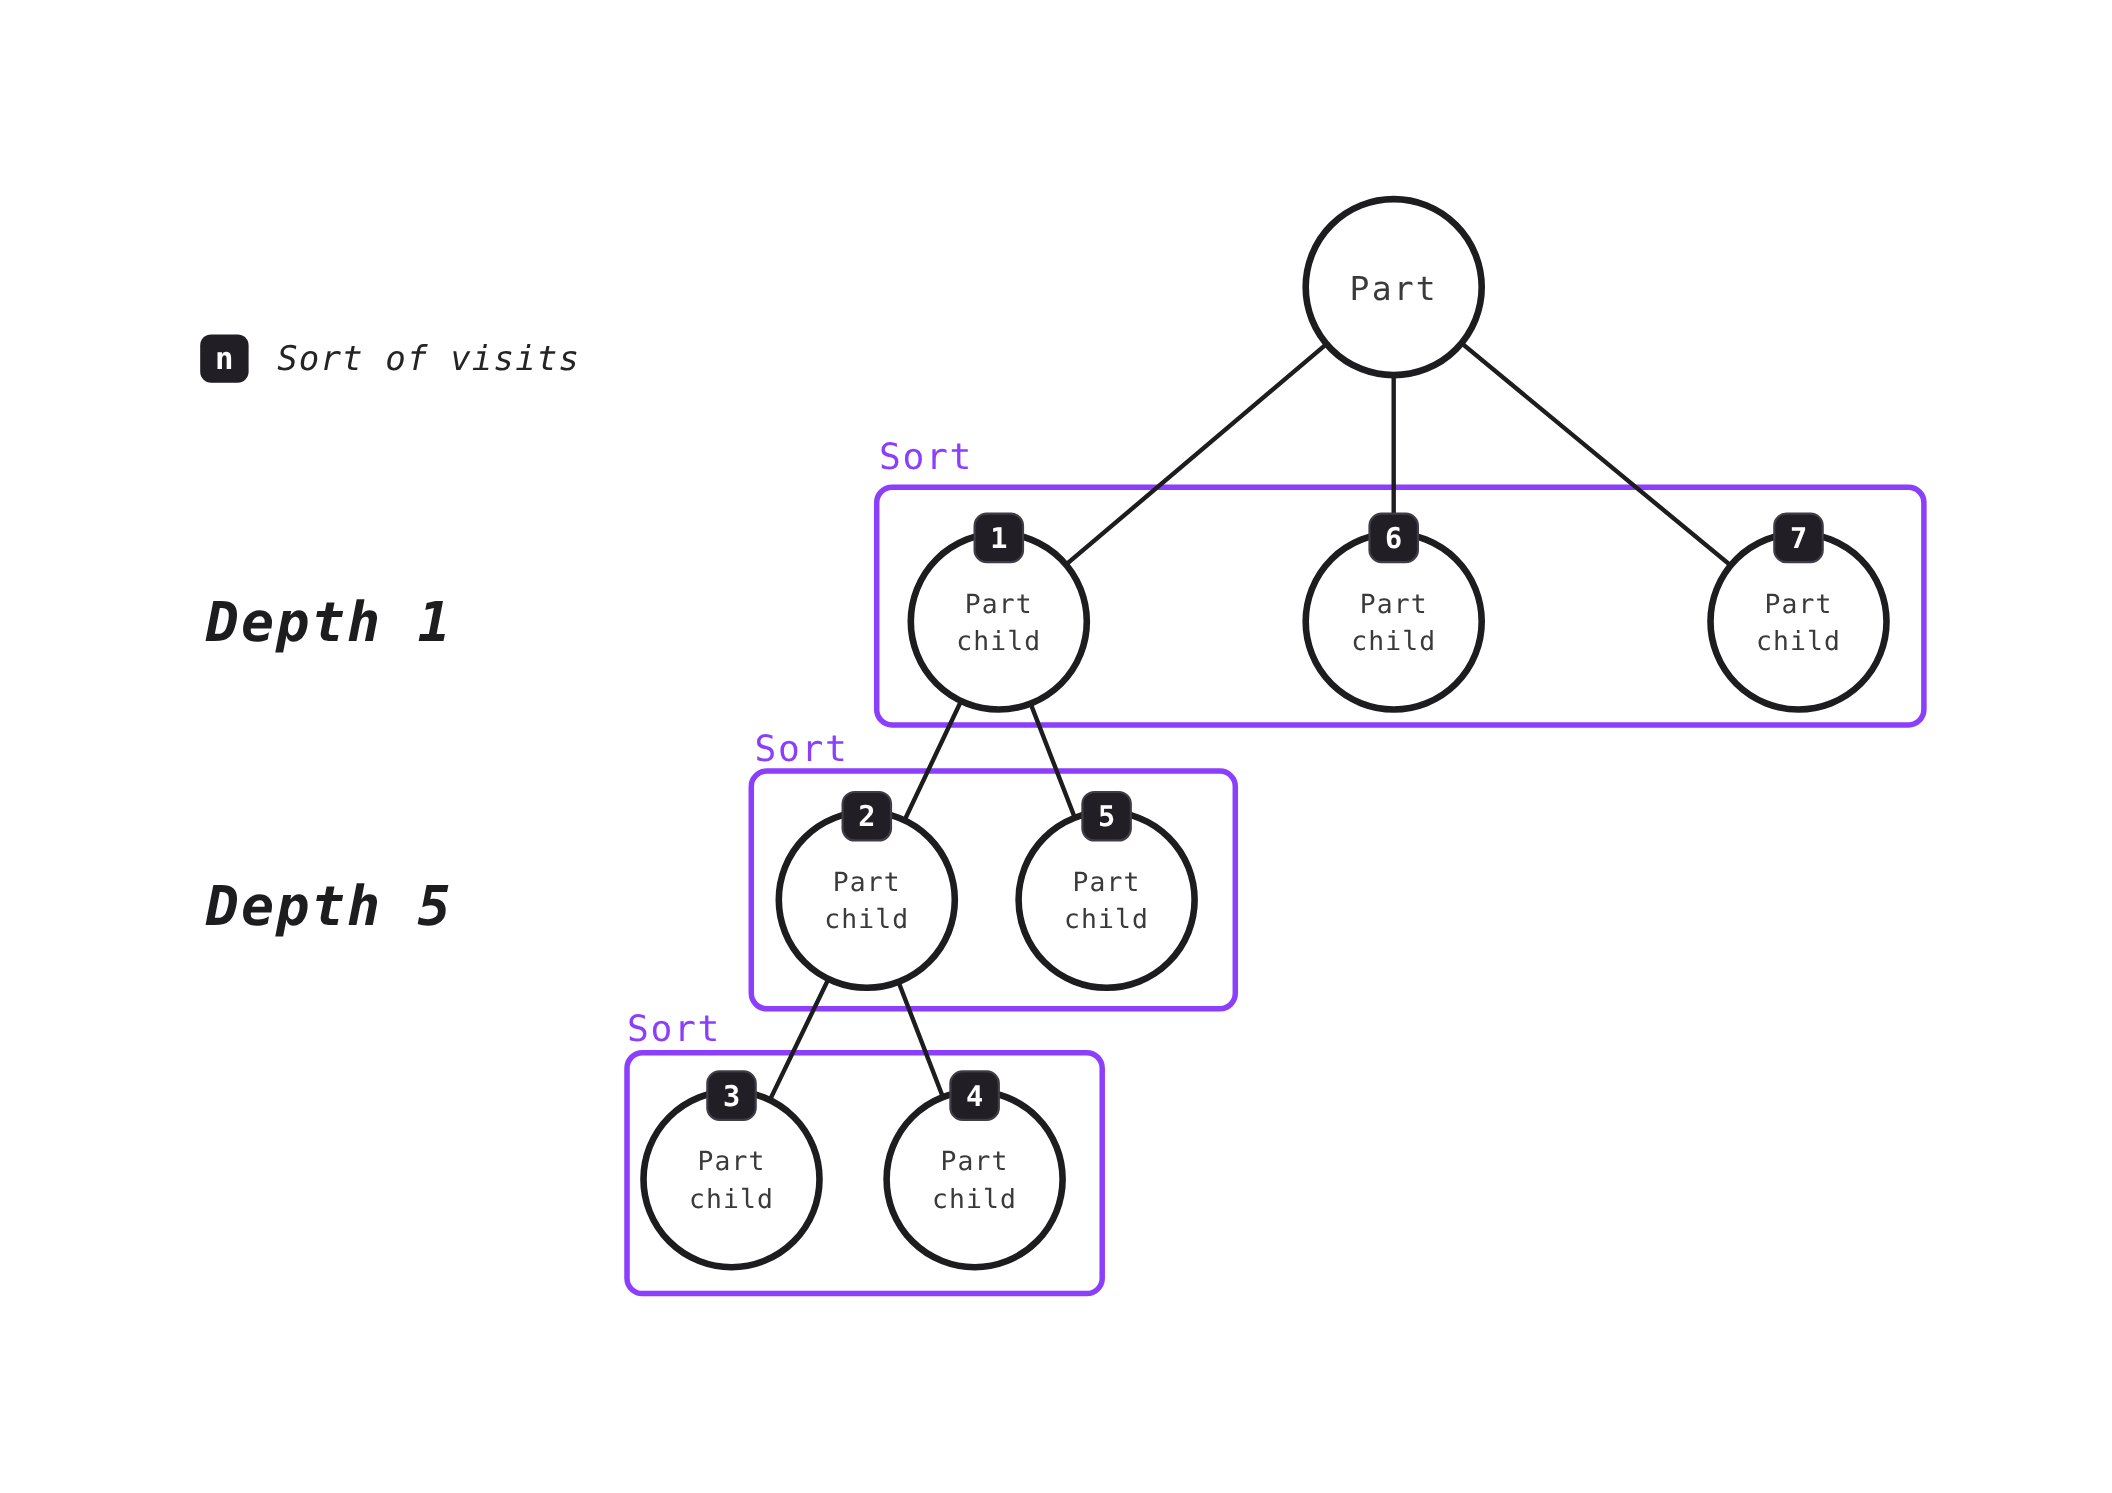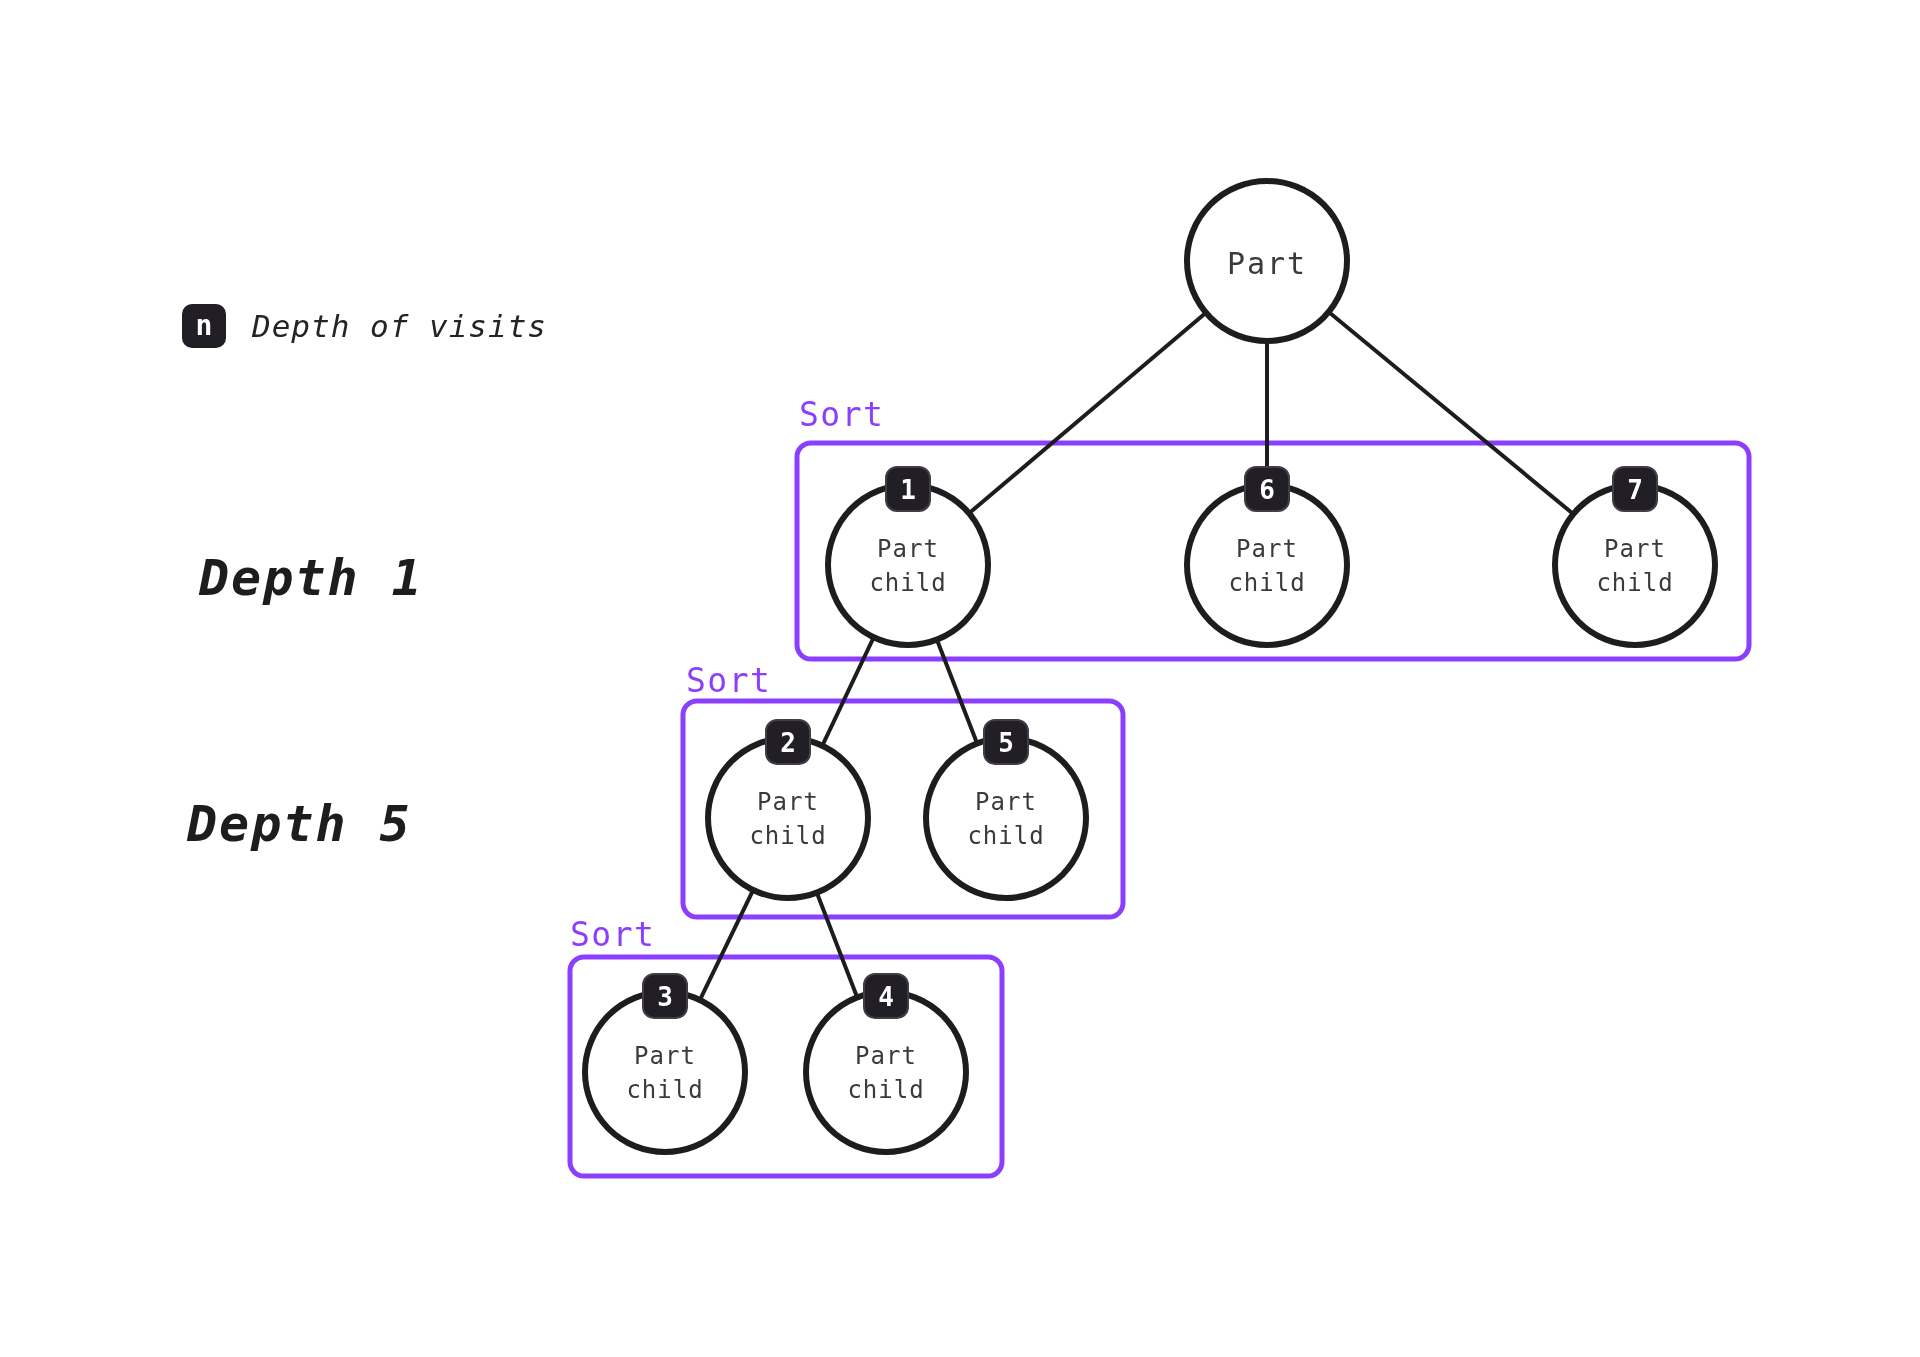--- a/index.html
+++ b/index.html
@@ -16,42 +16,42 @@
   .legend-badge {
     width:44px; height:44px; background:#211e26; border-radius:10px;
     display:flex; align-items:center; justify-content:center;
     color:#ffffff; font-weight:700; font-size:28px; line-height:1;
   }
   .legend-text { font-style:italic; font-size:31px; letter-spacing:1px; color:#242424; }
   .depth-label {
     position:absolute; left:187px; width:400px; height:60px; line-height:60px;
     font-style:italic; font-weight:700; font-size:50px; letter-spacing:2px; color:#1d1d1f;
   }
-  .depth-1 { top:548px;margin-left:12px; }
+  .depth-1 { top:536px; }
   .depth-2 { top:794px; }
   .depth-3 { top:1050px; }
   svg.diagram { position:absolute; left:0; top:0; }
   .sort-box { fill:none; stroke:#8b3ffc; stroke-width:5; }
   .sort-text { fill:#8b3ffc; font-family:"DejaVu Sans Mono", monospace; font-size:33px; font-weight:500; letter-spacing:1.5px; }
   .edge { stroke:#1d1d1f; stroke-width:4; stroke-linecap:round; }
   .node-circle { fill:#ffffff; stroke:#1d1d1f; stroke-width:6; }
   .node-text { fill:#3a3a3a; font-family:"DejaVu Sans Mono", monospace; font-size:24px; letter-spacing:1px; text-anchor:middle; dominant-baseline:central; }
   .root-text { fill:#3a3a3a; font-family:"DejaVu Sans Mono", monospace; font-size:30px; letter-spacing:2px; text-anchor:middle; dominant-baseline:central; }
   .badge { fill:#211e26; stroke:#403d47; stroke-width:2; }
   .badge-text { fill:#ffffff; font-family:"DejaVu Sans Mono", monospace; font-size:26px; font-weight:700; text-anchor:middle; dominant-baseline:central; }
 </style>
 </head>
 <body>
 
 <div class="stage">
 
 
   <div class="legend">
     <div class="legend-badge">n</div>
-    <div class="legend-text">Depth of visits</div>
+    <div class="legend-text">Sort of visits</div>
   </div>
 
   <div class="depth-label depth-1">Depth 1</div>
   <div class="depth-label depth-2">Depth 5</div>
 
   <svg class="diagram" width="1920" height="1357" viewBox="0 0 1920 1357">
 
     <g>
       <text class="sort-text" x="799" y="426">Sort</text>
       <rect class="sort-box" x="797" y="443" width="952" height="216" rx="14"></rect>

